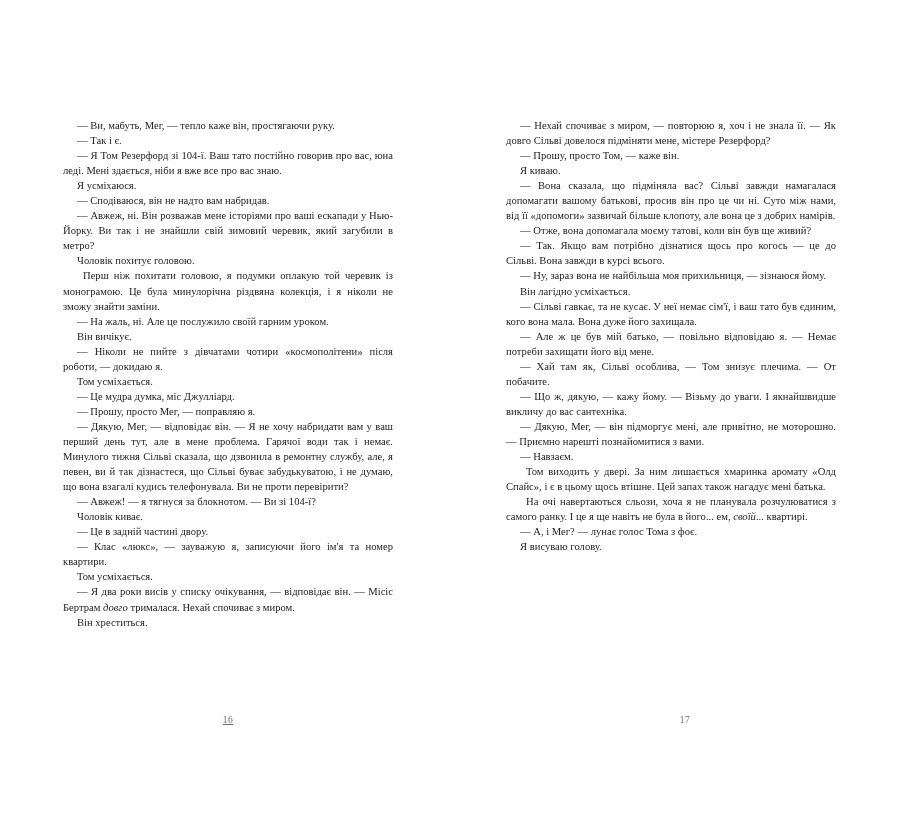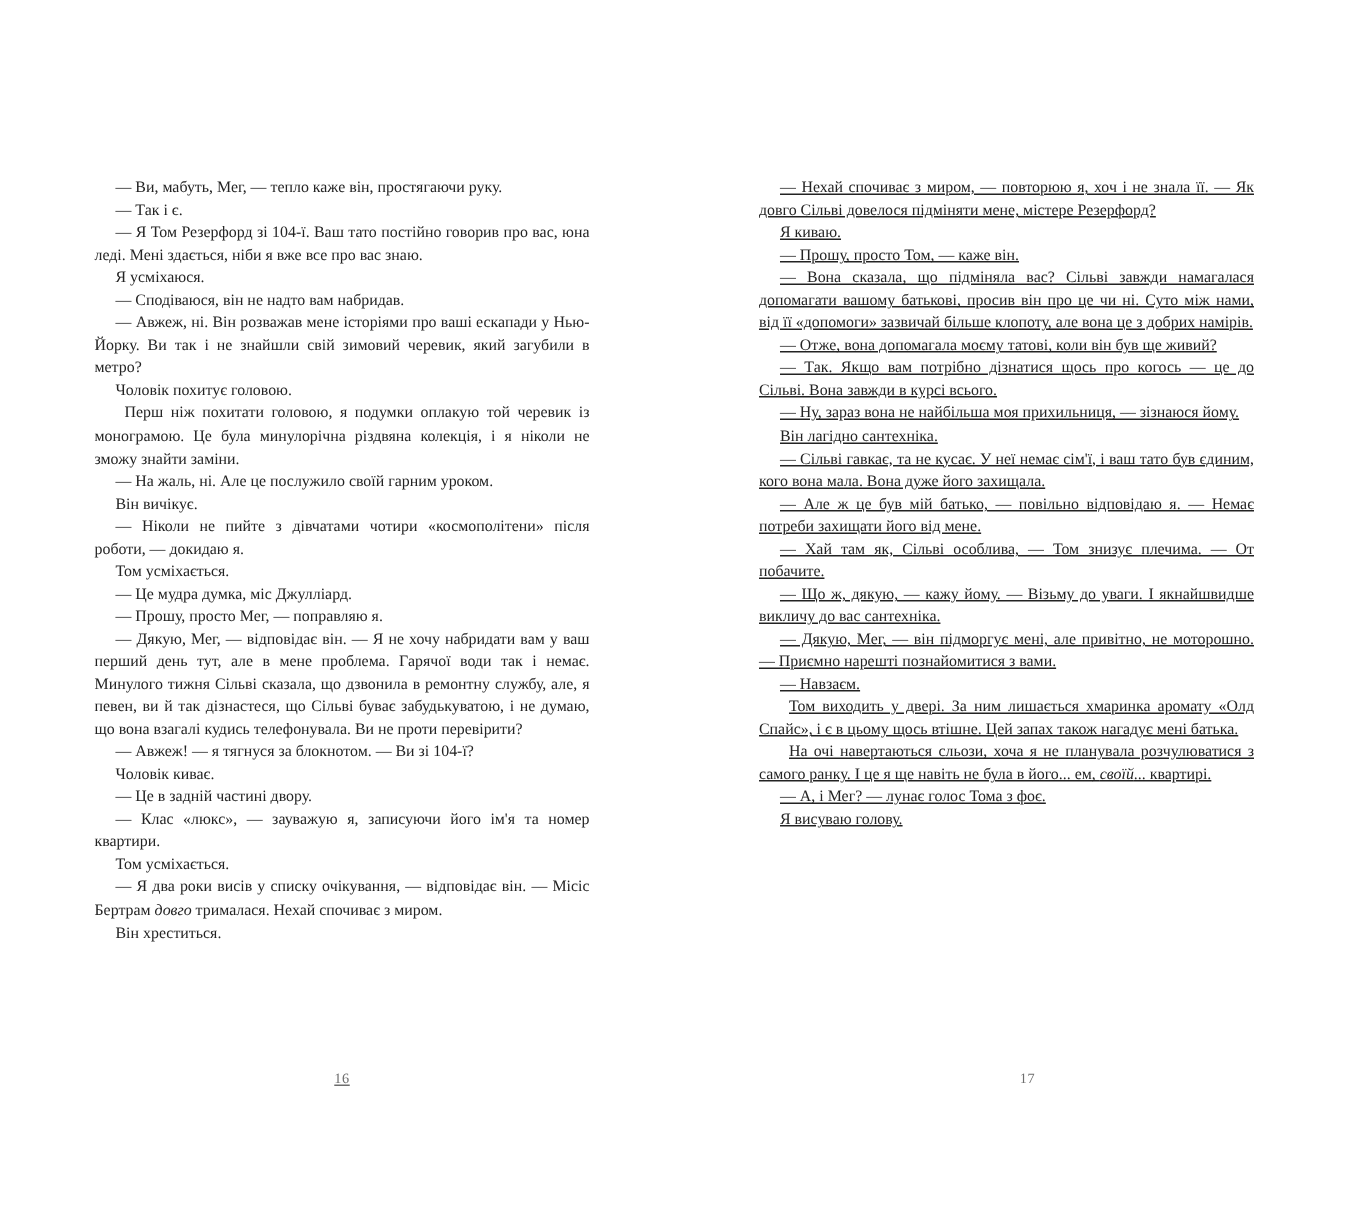--- a/index.html
+++ b/index.html
@@ -41,21 +41,20 @@
     text-justify: inter-word;
     color: #232323;
     -webkit-font-smoothing: antialiased;
   }
   .page-left .page-body {
     left: 63px;
   }
   .page-right .page-body {
     left: 506px;
     top: 118px;
-    text-decoration: underline;
   }
   .page-right .page-body {
     position: absolute;
     left: 56px;
   }
   .para {
     margin: 0;
     text-indent: 14px;
     text-align: justify;
     hyphens: manual;
@@ -122,27 +121,27 @@
         <p class="para">Він хреститься.</p>
       </div>
     <div class="folio">16</div>
   </div>
 
   <div class="gutter"></div>
 
   <div class="page page-right">
     <div class="page-body" id="right-body">
         <p class="para">— Нехай спочиває з миром, — повторюю я, хоч і не знала її. — Як довго Сільві довелося підміняти мене, містере Резерфорд?</p>
+        <p class="para">— Прошу, просто Том, — каже він.</p>
         <p class="para">Я киваю.</p>
-        <p class="para">— Прошу, просто Том, — каже він.</p>
         <p class="para">— Вона сказала, що підміняла вас? Сільві завжди намагалася допомагати вашому батькові, просив він про це чи ні. Суто між нами, від її «допомоги» зазвичай більше клопоту, але вона це з добрих намірів.</p>
         <p class="para">— Отже, вона допомагала моєму татові, коли він був ще живий?</p>
         <p class="para">— Так. Якщо вам потрібно дізнатися щось про когось — це до Сільві. Вона завжди в курсі всього.</p>
         <p class="para">— Ну, зараз вона не найбільша моя прихильниця, — зізнаюся йому.</p>
-        <p class="para">Він лагідно сантехніка.</p>
+        <p class="para">Він лагідно усміхається.</p>
         <p class="para">— Сільві гавкає, та не кусає. У неї немає сім'ї, і ваш тато був єдиним, кого вона мала. Вона дуже його захищала.</p>
         <p class="para">— Але ж це був мій батько, — повільно відповідаю я. — Немає потреби захищати його від мене.</p>
         <p class="para">— Хай там як, Сільві особлива, — Том знизує плечима. — От побачите.</p>
         <p class="para">— Що ж, дякую, — кажу йому. — Візьму до уваги. І якнайшвидше викличу до вас сантехніка.</p>
         <p class="para">— Дякую, Мег, — він підморгує мені, але привітно, не моторошно. — Приємно нарешті познайомитися з вами.</p>
         <p class="para">— Навзаєм.</p>
         <p class="para indent-wide">Том виходить у двері. За ним лишається хмаринка аромату «Олд Спайс», і є в цьому щось втішне. Цей запах також нагадує мені батька.</p>
         <p class="para indent-wide">На очі навертаються сльози, хоча я не планувала розчулюватися з самого ранку. І це я ще навіть не була в його... ем, <em>своїй</em>... квартирі.</p>
         <p class="para">— А, і Мег? — лунає голос Тома з фоє.</p>
         <p class="para">Я висуваю голову.</p>

